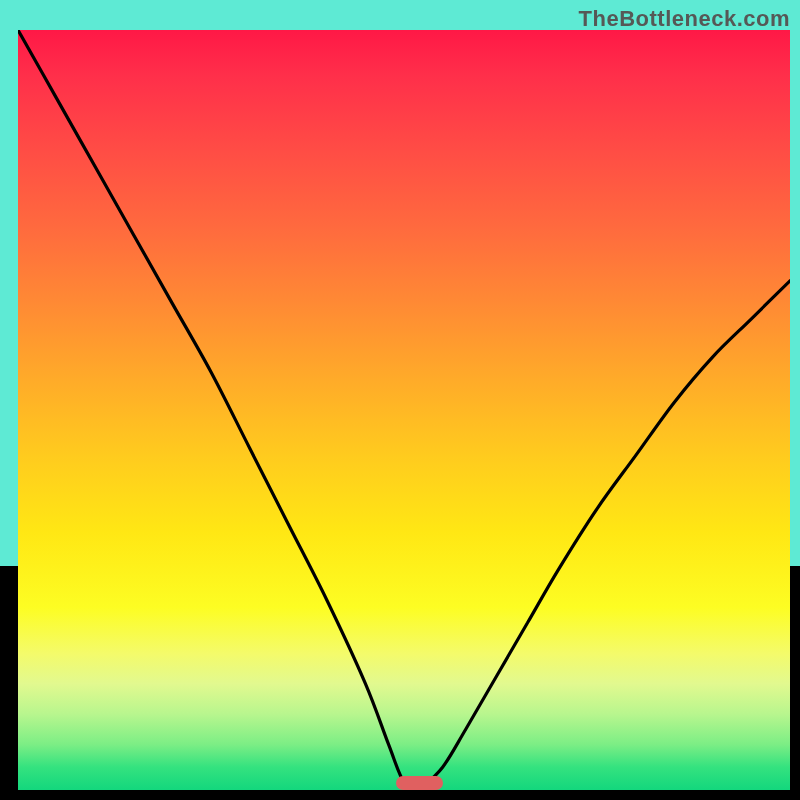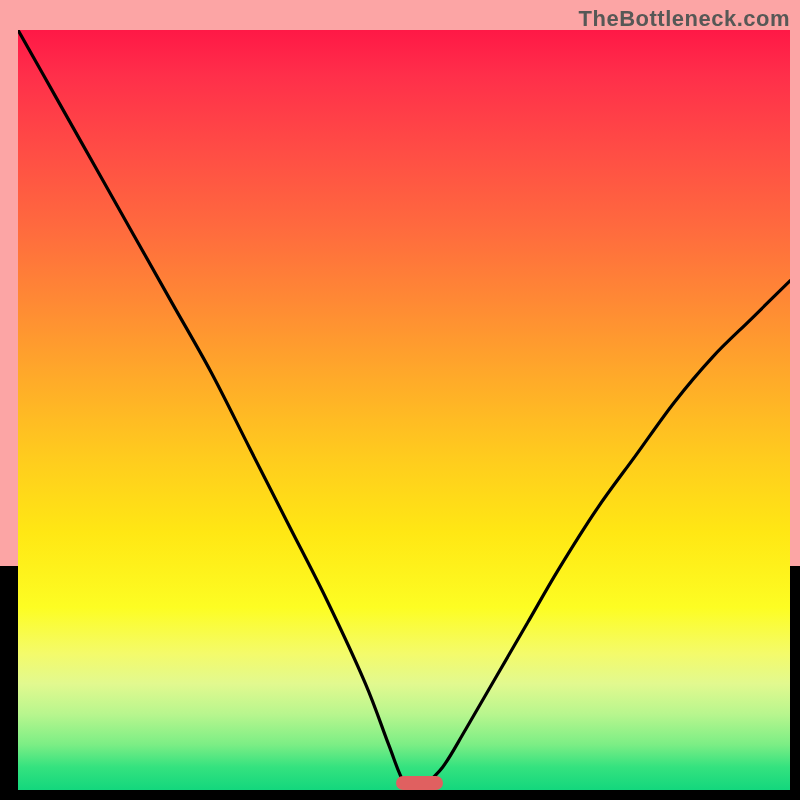--- a/index.html
+++ b/index.html
@@ -7,21 +7,21 @@
     padding: 0;
     width: 800px;
     height: 800px;
     background: #000;
     overflow: hidden;
   }
   .stage {
     position: relative;
     width: 800px;
     height: 566px;
-    background: #fca5a5;
+    background: #5eead4;
   }
   .watermark {
     position: absolute;
     top: 6px;
     right: 10px;
     font-family: Arial, Helvetica, sans-serif;
     font-size: 22px;
     font-weight: 600;
     color: #565856;
     letter-spacing: 0.5px;

